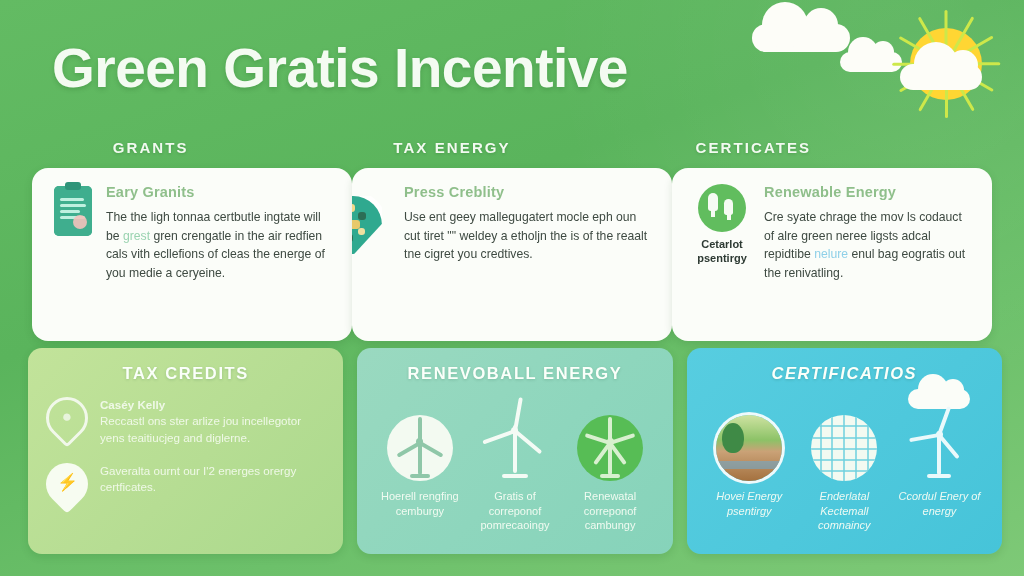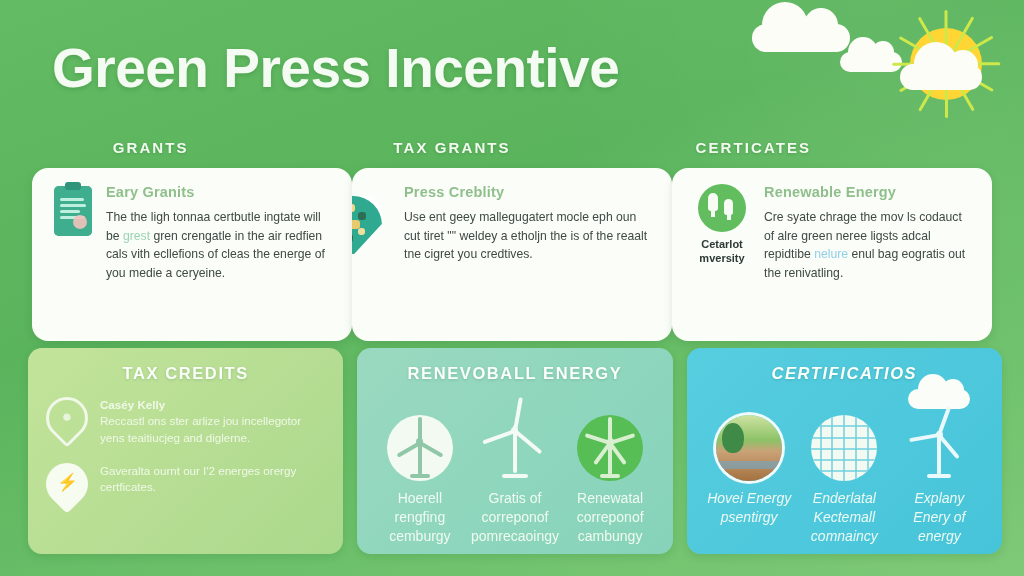--- a/index.html
+++ b/index.html
@@ -193,21 +193,21 @@
   .pin .glyph{
     position:absolute; left:11px; top:9px; width:20px; height:22px;
     color:#bcd9a2; font-size:17px; line-height:22px; text-align:center;
   }
   .pin.outline .glyph{ color:#e8f4dc; }
 
   
   .trio { display:flex; gap:6px; }
   .trio-cell { flex:1 1 0; text-align:center; }
   .trio-cap {
-    font-size:14px; line-height:1.34; color:#f6fdf4;
+    font-size:11px; line-height:1.34; color:#f6fdf4;
     margin-top:8px; opacity:.95;
   }
   .trio-ico { height:84px; display:flex; align-items:flex-end; justify-content:center; }
 
   .circ { width:66px; height:66px; border-radius:50%; position:relative; overflow:hidden; }
   .circ.white { background:#f3faf1; }
   .circ.green { background:#57bd55; }
   .circ.photo {
     background:linear-gradient(180deg,#cfe3a2 0%,#8cc267 38%,#caa277 55%,#a4713f 100%);
     box-shadow:0 0 0 3px rgba(255,255,255,0.9);
@@ -287,25 +287,25 @@
         <span class="ray" style="transform: rotate(180deg);"></span>
         <span class="ray" style="transform: rotate(210deg);"></span>
         <span class="ray" style="transform: rotate(240deg);"></span>
         <span class="ray" style="transform: rotate(270deg);"></span>
         <span class="ray" style="transform: rotate(300deg);"></span>
         <span class="ray" style="transform: rotate(330deg);"></span>
       </div>
     <div id="sun-cloud"></div>
   </div>
 
-  <div id="title">Green Press Incentive</div>
+  <div id="title">Green Gratis Incentive</div>
 
   <div id="col-labels">
     <div class="col-label">GRANTS</div>
-    <div class="col-label">TAX GRANTS</div>
+    <div class="col-label">TAX ENERGY</div>
     <div class="col-label">CERTICATES</div>
   </div>
 
   <div id="cards-row">
 
     <div class="card">
       <div class="card-inner">
         <div class="card-icon-col">
           <div class="ic-clipboard">
             <span class="clip-top"></span>
@@ -346,21 +346,21 @@
 
     <div class="card">
       <div class="card-inner">
         <div class="card-icon-col" style="width:64px;">
           <div class="ic-trees">
             <span class="tree t1"></span>
               <span class="tree t1b"></span>
             <span class="tree t2"></span>
               <span class="tree t2b"></span>
           </div>
-          <div class="icon-caption">Cetarlot mversity</div>
+          <div class="icon-caption">Cetarlot psentirgy</div>
         </div>
         <div class="card-body">
           <div class="card-title">Renewable Energy</div>
           <div class="card-text">
             <span>Cre syate chrage the mov ls</span>
             <span>codauct of alre green neree</span>
             <span>ligsts adcal repidtibe </span><span class="hl">nelure</span><span> enul bag eogratis out the renivatling.</span>
           </div>
         </div>
       </div>
@@ -484,18 +484,18 @@
               <div class="turbine" style="--tc:#eaf9fb;">
                 <span class="blade" style="height:30px;bottom:46px;transform:rotate(20deg)"></span>
                 <span class="blade" style="height:30px;bottom:46px;transform:rotate(140deg)"></span>
                 <span class="blade" style="height:30px;bottom:46px;transform:rotate(260deg)"></span>
                 <span class="hub" style="bottom:43px"></span>
                 <span class="mast" style="height:44px;bottom:6px"></span>
                 <span class="base" style="width:24px;margin-left:-12px"></span>
               </div>
             </div>
           </div>
-          <div class="trio-cap">Explany Enery of energy</div>
+          <div class="trio-cap">Ccordul Enery of energy</div>
         </div>
       </div>
     </div>
   </div>
 </div>
 
 </body></html>

